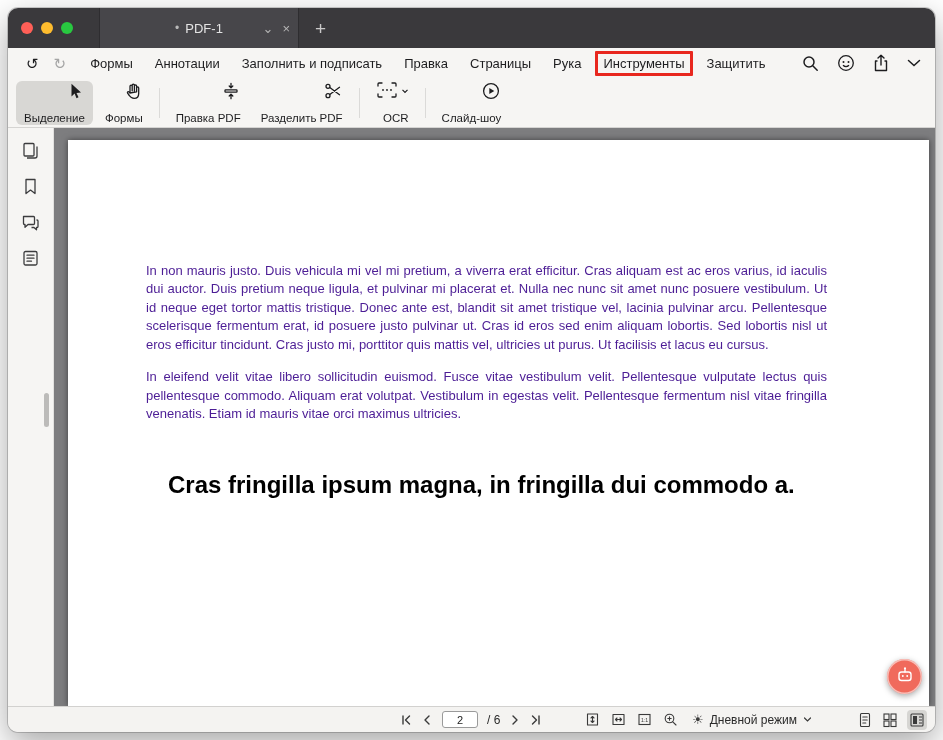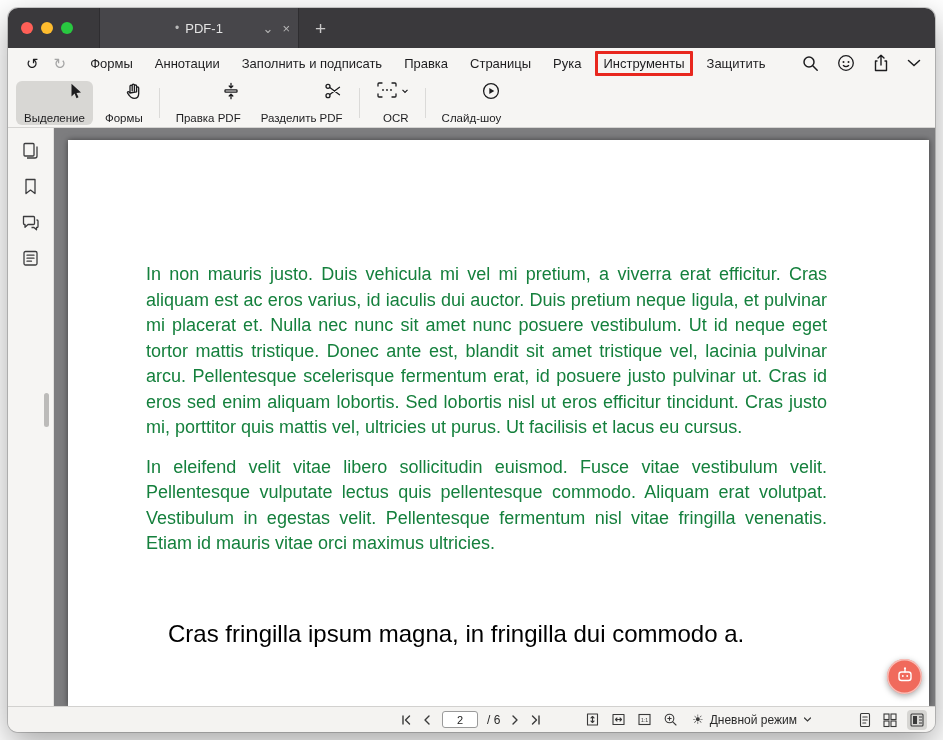--- a/index.html
+++ b/index.html
@@ -50,23 +50,23 @@
   
   .content { flex:1; display:flex; min-height:0; position:relative; }
   .sidebar { width:46px; background:#f6f5f3; border-right:1px solid #e2e1df;
     display:flex; flex-direction:column; align-items:center; padding-top:13px; gap:17px; position:relative; flex-shrink:0; }
   .sidebar .sicon { cursor:pointer; display:flex; }
   .side-pill { position:absolute; right:4px; top:265px; width:5px; height:34px; background:#bcbbb9; border-radius:3px; cursor:pointer; }
 
   .docarea { flex:1; background:#7d7d7f; position:relative; overflow:hidden; padding:12px 6px 0 14px; }
   .page { background:#ffffff; width:100%; height:100%; box-shadow:0 0 6px rgba(0,0,0,.5);
     padding:122px 102px 0 78px; overflow:hidden; }
-  .page p { font-size:18px; line-height:1.42; text-align:justify; color:#15803d; }
+  .page p { font-size:13px; line-height:1.42; text-align:justify; color:#4c1d95; }
   .page p + p { margin-top:14px; }
-  .page h1 { margin-top:60px; font-size:24px; line-height:34px; font-weight:normal; color:#000;
+  .page h1 { margin-top:44px; font-size:24px; line-height:34px; font-weight:bold; color:#000;
     text-indent:22px; text-align:justify; }
   .ctable { margin-top:52px; border-collapse:collapse; width:100%; table-layout:fixed; }
   .ctable td { border:1px solid #1a1a1a; font-size:15px; padding:2px 6px 20px 6px; vertical-align:top; color:#141414; }
 
   .robot { position:absolute; right:13px; bottom:12px; width:35px; height:35px; border-radius:50%;
     background:#f06a5c; display:flex; align-items:center; justify-content:center; cursor:pointer;
     box-shadow:0 2px 6px rgba(0,0,0,.35), inset 0 0 0 1.5px rgba(255,255,255,.55); }
 
   
   .statusbar { height:26px; background:#f4f3f1; border-top:1px solid #d2d1cf; position:relative;

